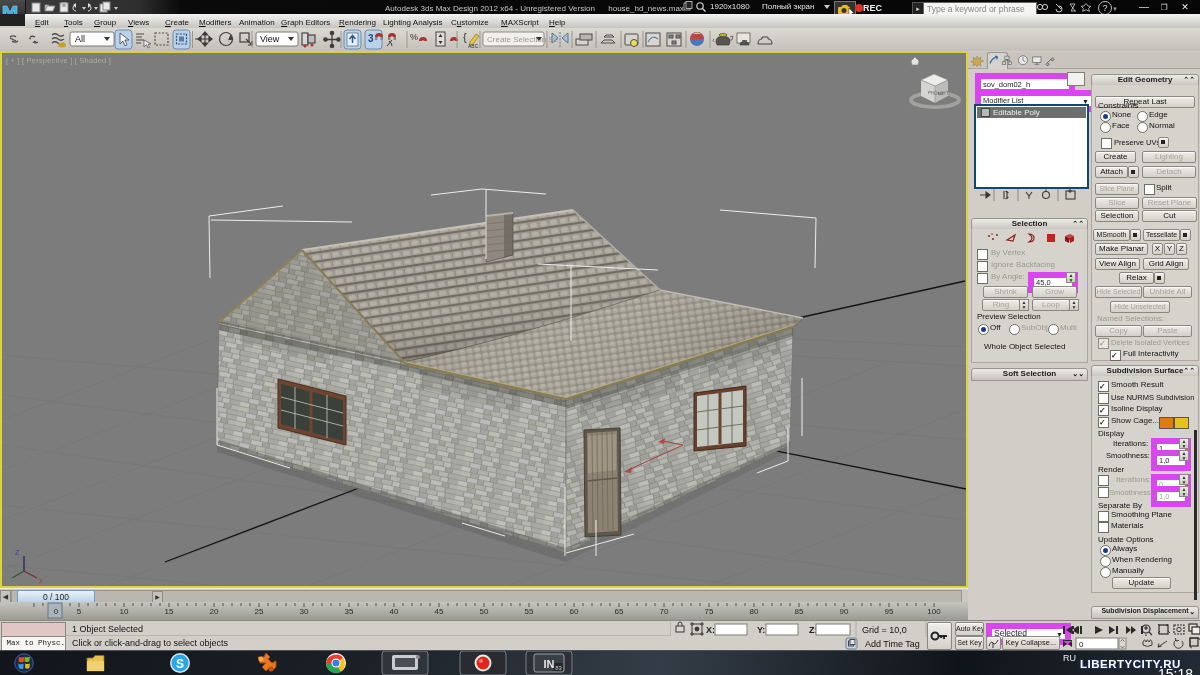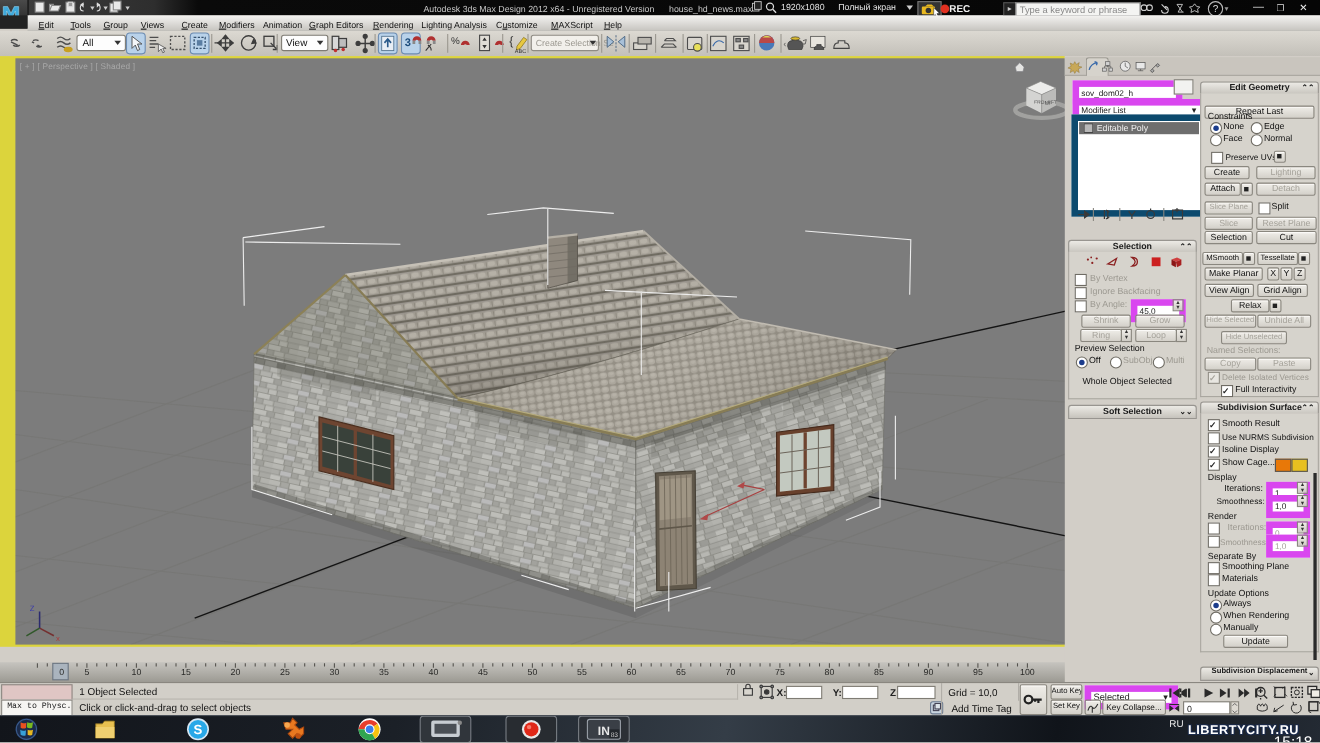--- a/index.html
+++ b/index.html
@@ -199,21 +199,21 @@
 <path d="M740 17 q0 -3 2.5 -3 l0 -1.5 4 0 0 1.5 q2.5 0 2.5 3 z"></path>
 <path d="M758 16 q0 -5 4 -5 l0 -2 6 0 0 2 q4 0 4 5 z" fill="none" stroke="#444" stroke-width="1"></path>
 </g>
 <g stroke="#9a978f" stroke-width="1">
 <path d="M192.5 3 v17 M252 3 v17 M341 3 v17 M407 3 v17 M457 3 v17 M480 3 v17 M547 3 v17 M572 3 v17 M596 3 v17 M621 3 v17 M643 3 v17 M686 3 v17 M710 3 v17"></path>
 </g>
 </svg>
     </div>
 
 <div class="ab" style="left:0;top:51px;width:968px;height:537px;background:#dcd43c">
-<div class="ab" style="left:14px;top:2px;width:964px;height:533px;background:#7c7c7c;overflow:hidden">
+<div class="ab" style="left:2px;top:2px;width:964px;height:533px;background:#7c7c7c;overflow:hidden">
 <svg width="964" height="533" viewBox="2 53 964 533" style="position:absolute;left:0;top:0">
 <defs>
 <pattern id="bw1" patternUnits="userSpaceOnUse" width="46" height="15" patternTransform="rotate(12.5)">
 <rect width="46" height="15" fill="#90908a"></rect>
 <rect x="0" y="0" width="10" height="4.3" fill="#b7b7b2"></rect>
               <rect x="11" y="0" width="7" height="4.3" fill="#a6a6a1"></rect>
               <rect x="19" y="0" width="11" height="4.3" fill="#bdbdb8"></rect>
               <rect x="31" y="0" width="6" height="4.3" fill="#9f9f9a"></rect>
               <rect x="38" y="0" width="8" height="4.3" fill="#b2b2ad"></rect>
 <rect x="0" y="5" width="7" height="4.3" fill="#acaca7"></rect>
@@ -404,21 +404,21 @@
         <path d="M78 13 h6 m-3 -2 v2" stroke="#555" stroke-width="0.8"></path>
 <path d="M94 11 l6 -6 m0 0 l2 2 -2 2 -2 -2 m-4 8 l-2 -2 2 -2 2 2 z" stroke="#555" stroke-width="1" fill="#aaa"></path>
       </g>
 </svg>
 
 <div class="fld" style="left:975px;top:73px;width:86px;height:10px;line-height:11px">sov_dom02_h</div>
 <div class="ab" style="left:1067px;top:72px;width:16px;height:12px;background:#f2f2f0;border:1px solid #7f7c74"></div>
 
 <div class="fld" style="left:975px;top:90px;width:108px;height:10px">Modifier List<span style="position:absolute;right:2px;top:1px;font-size:7px">▼</span></div>
 
-<div class="ab" style="left:974px;top:104px;width:111px;height:81px;background:#fff;border:6px solid #0c4a6e">
+<div class="ab" style="left:974px;top:104px;width:111px;height:81px;background:#fff;border:2px solid #0c4a6e">
 <div class="ab" style="left:1px;top:1px;width:109px;height:11px;background:#6e6e6e;color:#f0f0f0;font-size:8px;line-height:11px"><span style="position:absolute;left:4px;top:1px;width:7px;height:7px;background:#b8b8b8;border:1px solid #444"></span><span style="margin-left:16px">Editable Poly</span></div>
 </div>
 
 <svg class="ab" style="left:974px;top:187px" width="112" height="15">
 <g stroke="#3a3a3a" stroke-width="1.1" fill="none">
 <path d="M6 8 h8 m-2 -3 l4 3 -4 3 z" fill="#3a3a3a"></path>
 <path d="M30 4 v8 m3 -8 v8 m-1.5 -8 l3 2 m-3 6 l3 -2"></path>
 <path d="M52 5 l3 4 3 -4 m-3 4 v3"></path>
 <circle cx="72" cy="8" r="3.5"></circle>
         <path d="M72 4.5 v-2"></path>
@@ -579,20 +579,26 @@
     </div>
     <div class="lbl" style="left:1112px;top:544px">Always</div>
 <div class="rad" style="left:1100px;top:556px"></div>
     <div class="lbl" style="left:1112px;top:555px">When Rendering</div>
 <div class="rad" style="left:1100px;top:567px"></div>
     <div class="lbl" style="left:1112px;top:566px">Manually</div>
 <div class="btn" style="left:1112px;top:577px;width:57px;height:10px">Update</div>
 <div class="hdr" style="left:1091px;top:606px;width:106px;height:11px;font-size:7px">Subdivision Displacement<span style="position:absolute;right:3px;top:1px;font-size:7px">⌄</span></div>
 <div class="ab" style="left:1194px;top:430px;width:3px;height:170px;background:#2a2a2a"></div>
 
+<div class="ab" style="left:0;top:588px;width:968px;height:14px;background:#ccc9c2;border-top:1px solid #efeeea">
+<div class="ab" style="left:0;top:1px;width:9px;height:12px;background:#c5c2bb;border:1px solid #8f8c85;font-size:7px;line-height:11px;text-align:center;color:#333">◀</div>
+<div class="ab" style="left:11px;top:1px;width:949px;height:12px;background:#bab7b0;border:1px solid #9a978f"></div>
+<div class="ab" style="left:17px;top:1px;width:76px;height:12px;background:linear-gradient(#e8f1fa,#b8cfe4);border:1px solid #7a98b8;border-radius:2px;font-size:8.5px;text-align:center;line-height:12px;color:#222">0 / 100</div>
+<div class="ab" style="left:152px;top:2px;width:9px;height:10px;background:#c5c2bb;border:1px solid #8f8c85;font-size:6px;line-height:10px;text-align:center;color:#333">▶</div>
+</div>
 <div class="ab" style="left:0;top:602px;width:968px;height:18px;background:linear-gradient(#c6c4bf,#9c9a93)">
 <svg width="968" height="18">
 <g stroke="#55534e" stroke-width="1">
 <path d="M34 1 v4 M43 1 v3 M52 1 v3 M61 1 v3 M70 1 v3 M79 1 v4 M88 1 v3 M97 1 v3 M106 1 v3 M115 1 v3 M124 1 v4 M133 1 v3 M142 1 v3 M151 1 v3 M160 1 v3 M169 1 v4 M178 1 v3 M187 1 v3 M196 1 v3 M205 1 v3 M214 1 v4 M223 1 v3 M232 1 v3 M241 1 v3 M250 1 v3 M259 1 v4 M268 1 v3 M277 1 v3 M286 1 v3 M295 1 v3 M304 1 v4 M313 1 v3 M322 1 v3 M331 1 v3 M340 1 v3 M349 1 v4 M358 1 v3 M367 1 v3 M376 1 v3 M385 1 v3 M394 1 v4 M403 1 v3 M412 1 v3 M421 1 v3 M430 1 v3 M439 1 v4 M448 1 v3 M457 1 v3 M466 1 v3 M475 1 v3 M484 1 v4 M493 1 v3 M502 1 v3 M511 1 v3 M520 1 v3 M529 1 v4 M538 1 v3 M547 1 v3 M556 1 v3 M565 1 v3 M574 1 v4 M583 1 v3 M592 1 v3 M601 1 v3 M610 1 v3 M619 1 v4 M628 1 v3 M637 1 v3 M646 1 v3 M655 1 v3 M664 1 v4 M673 1 v3 M682 1 v3 M691 1 v3 M700 1 v3 M709 1 v4 M718 1 v3 M727 1 v3 M736 1 v3 M745 1 v3 M754 1 v4 M763 1 v3 M772 1 v3 M781 1 v3 M790 1 v3 M799 1 v4 M808 1 v3 M817 1 v3 M826 1 v3 M835 1 v3 M844 1 v4 M853 1 v3 M862 1 v3 M871 1 v3 M880 1 v3 M889 1 v4 M898 1 v3 M907 1 v3 M916 1 v3 M925 1 v3 M934 1 v4"></path>
 </g>
 <rect x="48" y="1" width="14" height="15" fill="#aab4be" stroke="#6a7480"></rect>
 <g font-size="8" fill="#2a2a28" text-anchor="middle" font-family="Liberation Sans">
 <text x="56" y="12">0</text>
           <text x="79" y="12">5</text>
           <text x="124" y="12">10</text>

